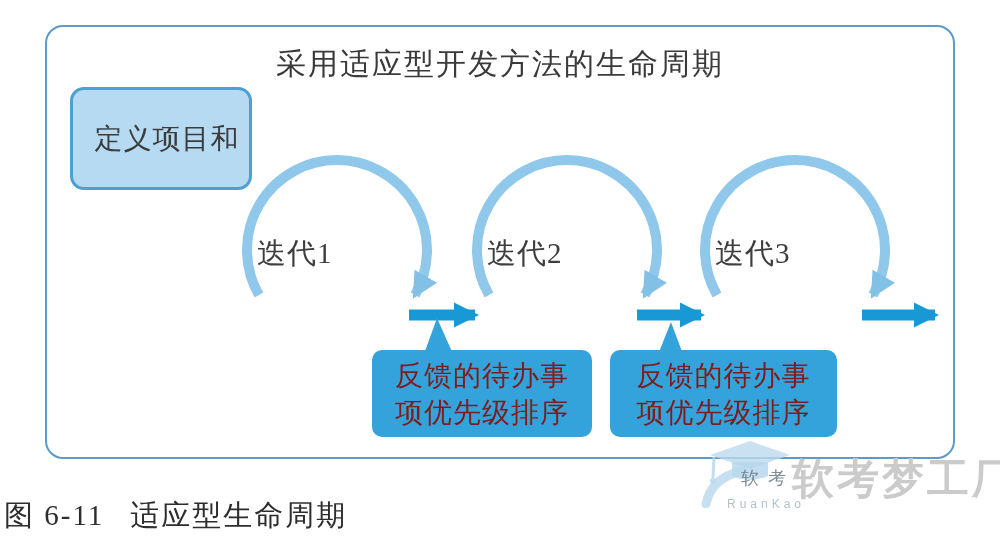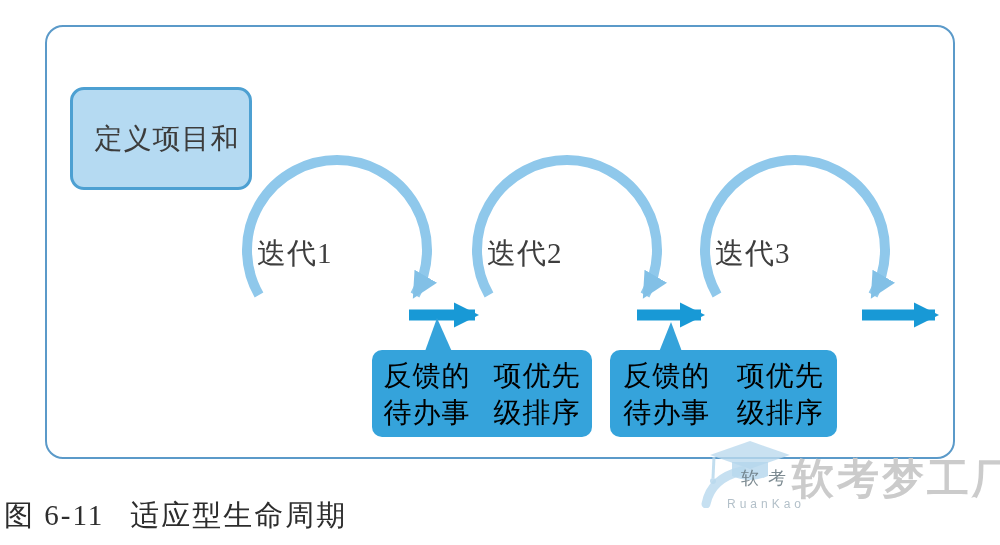--- a/index.html
+++ b/index.html
@@ -28,23 +28,23 @@
   .diagram-svg{position:absolute;left:0;top:0;width:910px;height:434px;}
   .iter-label{
     position:absolute;top:207px;width:160px;
     font-size:29px;color:#3e3e3e;letter-spacing:1px;
   }
   .iter-label.i1{left:210px;}
   .iter-label.i2{left:440px;}
   .iter-label.i3{left:668px;}
   .feedback-box{
     position:absolute;top:323px;height:87px;background:#35a3db;
-    border-radius:10px;display:flex;flex-direction:row;
+    border-radius:10px;display:flex;flex-direction:column;
     justify-content:center;align-items:center;text-align:center;
-    font-size:28px;line-height:37px;color:#000000;letter-spacing:1px;
+    font-size:28px;line-height:37px;color:#7f1d1d;letter-spacing:1px;
   }
   .feedback-box.b1{left:325px;width:220px;}
   .feedback-box.b2{left:563px;width:227px;}
   .figure-caption{
     position:absolute;left:4px;top:496px;width:1000px;text-align:left;
     font-size:29px;color:#2d2d2d;letter-spacing:2px;
   }
   .figure-caption .cap-no{margin-right:26px;}
   
   .watermark{position:absolute;left:0;top:0;width:1000px;height:545px;pointer-events:none;}
@@ -61,20 +61,21 @@
     position:absolute;left:792px;top:451px;font-size:42px;color:#c9c9c9;
     letter-spacing:3px;opacity:.95;white-space:nowrap;
     font-family:"Liberation Sans",sans-serif;font-weight:bold;
   }
 </style>
 </head>
 <body>
 
 <div class="figure-frame">
 
+  <div class="figure-title">采用适应型开发方法的生命周期</div>
 
   <svg class="diagram-svg" viewBox="0 0 910 434">
     <defs>
       <marker id="loopHead" viewBox="0 0 12 12" refX="10" refY="6" markerWidth="2.6" markerHeight="2.6" orient="auto">
         <path d="M0,0 L12,6 L0,12 Z" fill="#82c0e6"></path>
       </marker>
       <marker id="flowHead" viewBox="0 0 12 12" refX="10" refY="6" markerWidth="2.3" markerHeight="2.3" orient="auto">
         <path d="M0,0 L12,6 L0,12 Z" fill="#1899d6"></path>
       </marker>
     </defs>

